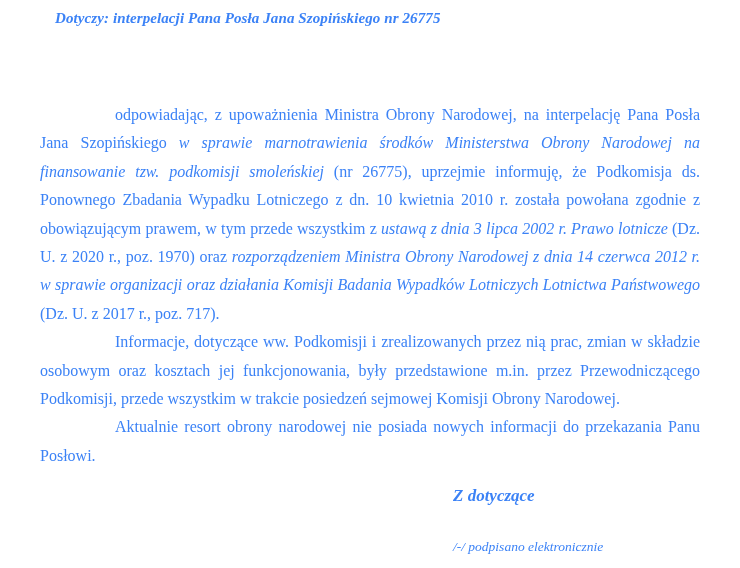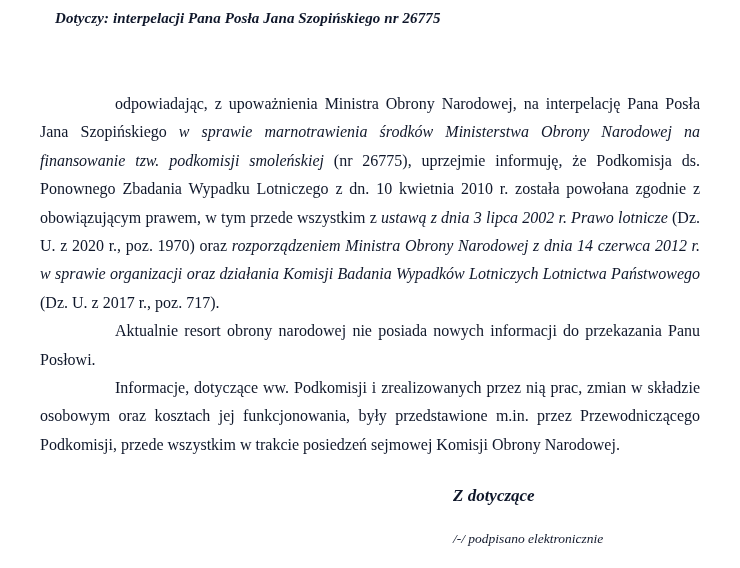--- a/index.html
+++ b/index.html
@@ -5,21 +5,21 @@
   html, body {
     margin: 0;
     padding: 0;
     background: #ffffff;
   }
   .page {
     position: relative;
     width: 740px;
     height: 568px;
     background: #ffffff;
-    color: #0f172a;
+    color: #3b82f6;
     font-family: "Liberation Serif", serif;
     overflow: hidden;
   }
   .subject {
     position: absolute;
     left: 55px;
     top: 10px;
     font-size: 15px;
     font-weight: bold;
     font-style: italic;
@@ -29,21 +29,21 @@
     position: absolute;
     left: 115px;
     top: 70px;
     font-size: 16px;
     font-weight: bold;
     font-style: italic;
   }
   .letter-body {
     position: absolute;
     left: 40px;
-    top: 90px;
+    top: 101px;
     width: 660px;
     font-size: 16px;
     line-height: 28.4px;
     text-align: justify;
   }
   .letter-body p {
     margin: 0;
     padding: 0;
     text-indent: 75px;
   }
@@ -54,35 +54,35 @@
     position: absolute;
     left: 453px;
     top: 486px;
   }
   .closing {
     font-size: 17px;
     font-weight: bold;
     font-style: italic;
   }
   .signature-note {
-    margin-top: 25px;
+    margin-top: 33px;
     font-size: 13.5px;
     font-style: italic;
   }
 </style>
 </head>
 <body>
 
 <div class="page">
   <div class="subject">Dotyczy: interpelacji Pana Posła Jana Szopińskiego nr 26775</div>
 
 
   <div class="letter-body">
       <p><span>odpowiadając, z upoważnienia Ministra Obrony Narodowej, na interpelację Pana Posła Jana Szopińskiego </span><span class="italic">w sprawie marnotrawienia środków Ministerstwa Obrony Narodowej na finansowanie tzw. podkomisji smoleńskiej</span><span> (nr 26775), uprzejmie informuję, że Podkomisja ds. Ponownego Zbadania Wypadku Lotniczego z dn. 10 kwietnia 2010 r. została powołana zgodnie z obowiązującym prawem, w tym przede wszystkim z </span><span class="italic">ustawą z dnia 3 lipca 2002 r. Prawo lotnicze</span><span> (Dz. U. z 2020 r., poz. 1970) oraz </span><span class="italic">rozporządzeniem Ministra Obrony Narodowej z dnia 14 czerwca 2012 r. w sprawie organizacji oraz działania Komisji Badania Wypadków Lotniczych Lotnictwa Państwowego</span><span> (Dz. U. z 2017 r., poz. 717).</span></p>
+      <p><span>Informacje, dotyczące ww. Podkomisji i zrealizowanych przez nią prac, zmian w składzie osobowym oraz kosztach jej funkcjonowania, były przedstawione m.in. przez Przewodniczącego Podkomisji, przede wszystkim w trakcie posiedzeń sejmowej Komisji Obrony Narodowej.</span></p>
       <p><span>Aktualnie resort obrony narodowej nie posiada nowych informacji do przekazania Panu Posłowi.</span></p>
-      <p><span>Informacje, dotyczące ww. Podkomisji i zrealizowanych przez nią prac, zmian w składzie osobowym oraz kosztach jej funkcjonowania, były przedstawione m.in. przez Przewodniczącego Podkomisji, przede wszystkim w trakcie posiedzeń sejmowej Komisji Obrony Narodowej.</span></p>
     </div>
 
   <div class="closing-block">
     <div class="closing">Z dotyczące</div>
     <div class="signature-note">/-/ podpisano elektronicznie</div>
   </div>
 </div>
 
 </body></html>

